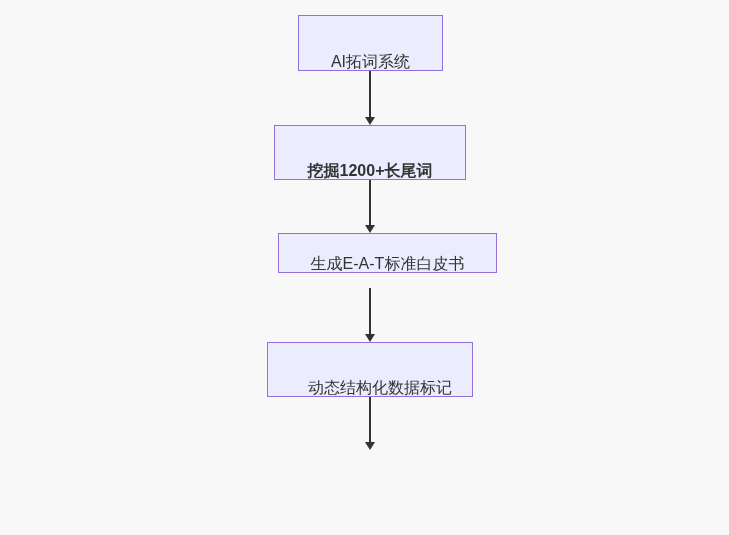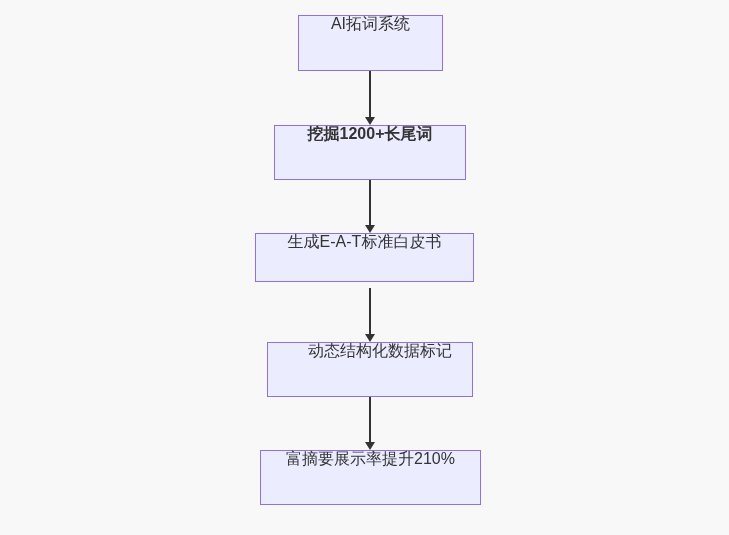--- a/index.html
+++ b/index.html
@@ -16,21 +16,21 @@
     background: var(--bg, #f8f8f8);
     overflow: hidden;
   }
   .node {
     position: absolute;
     box-sizing: border-box;
     background: var(--node-fill, #ECECFF);
     border: 1px solid var(--node-border, #9370DB);
     color: var(--text, #333333);
     display: flex;
-    align-items: flex-start;
+    align-items: flex-end;
     justify-content: center;
     font-size: 16px;
     line-height: 1;
     white-space: nowrap;
   }
   .edge {
     position: absolute;
     width: 12px;
   }
   .edge-line {
@@ -47,21 +47,21 @@
     left: 1px;
     width: 0;
     height: 0;
     border-left: 5px solid transparent;
     border-right: 5px solid transparent;
     border-top: 8px solid var(--arrow, #333333);
   }
   
   .node-a { left: 298px; top: 15px;  width: 145px; height: 56px; }
   .node-b { left: 274px; top: 125px; width: 192px; height: 55px; font-weight: bold; }
-  .node-c { left: 255px; top: 233px; width: 219px; height: 49px; }
+  .node-c { left: 278px; top: 233px; width: 219px; height: 40px; }
   .node-d { left: 267px; top: 342px; width: 206px; height: 55px; padding-left: 20px; }
   .node-e { left: 260px; top: 450px; width: 221px; height: 55px; }
   
   .edge-1 { left: 364px; top: 71px;  height: 54px; }
   .edge-2 { left: 364px; top: 180px; height: 53px; }
   .edge-3 { left: 364px; top: 288px; height: 54px; }
   .edge-4 { left: 364px; top: 397px; height: 53px; }
 </style>
 </head>
 <body>
@@ -97,17 +97,14 @@
 
   <div class="node node-d">
     <span>动态结构化数据标记</span>
   </div>
 
   <div class="edge edge-4">
     <div class="edge-line"></div>
     <div class="edge-head"></div>
   </div>
 
-  <div class="node node-e">
-    <span>富摘要展示率提升210%</span>
-  </div>
 
 </div>
 
 </body></html>

